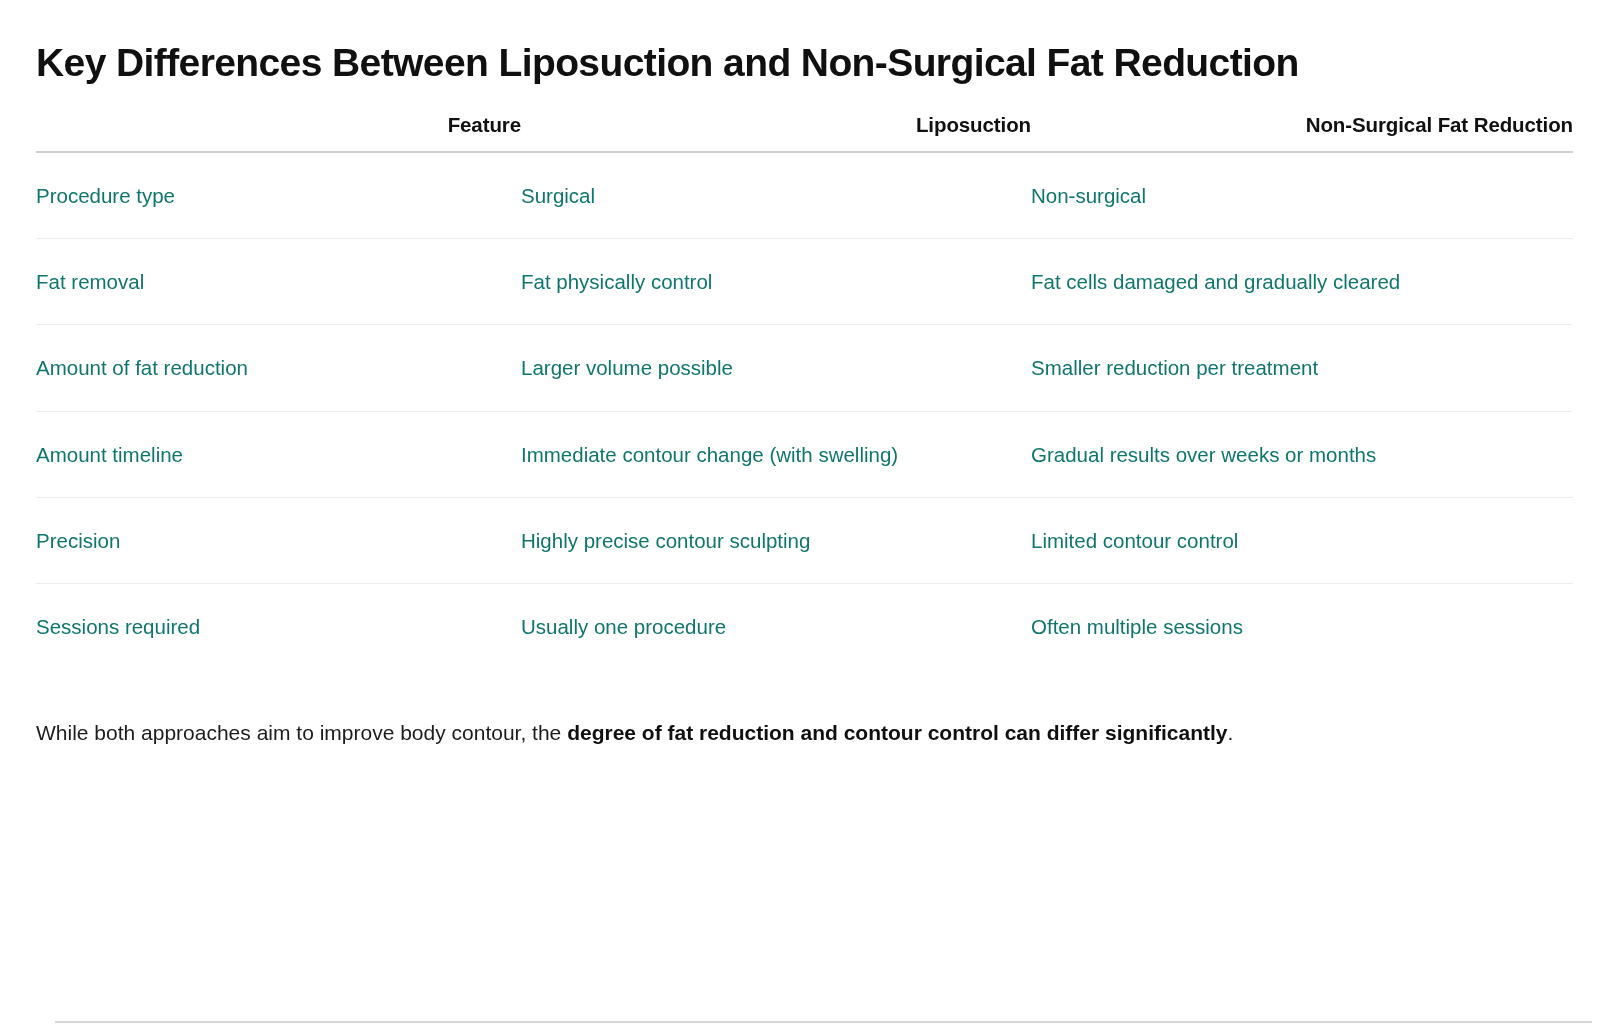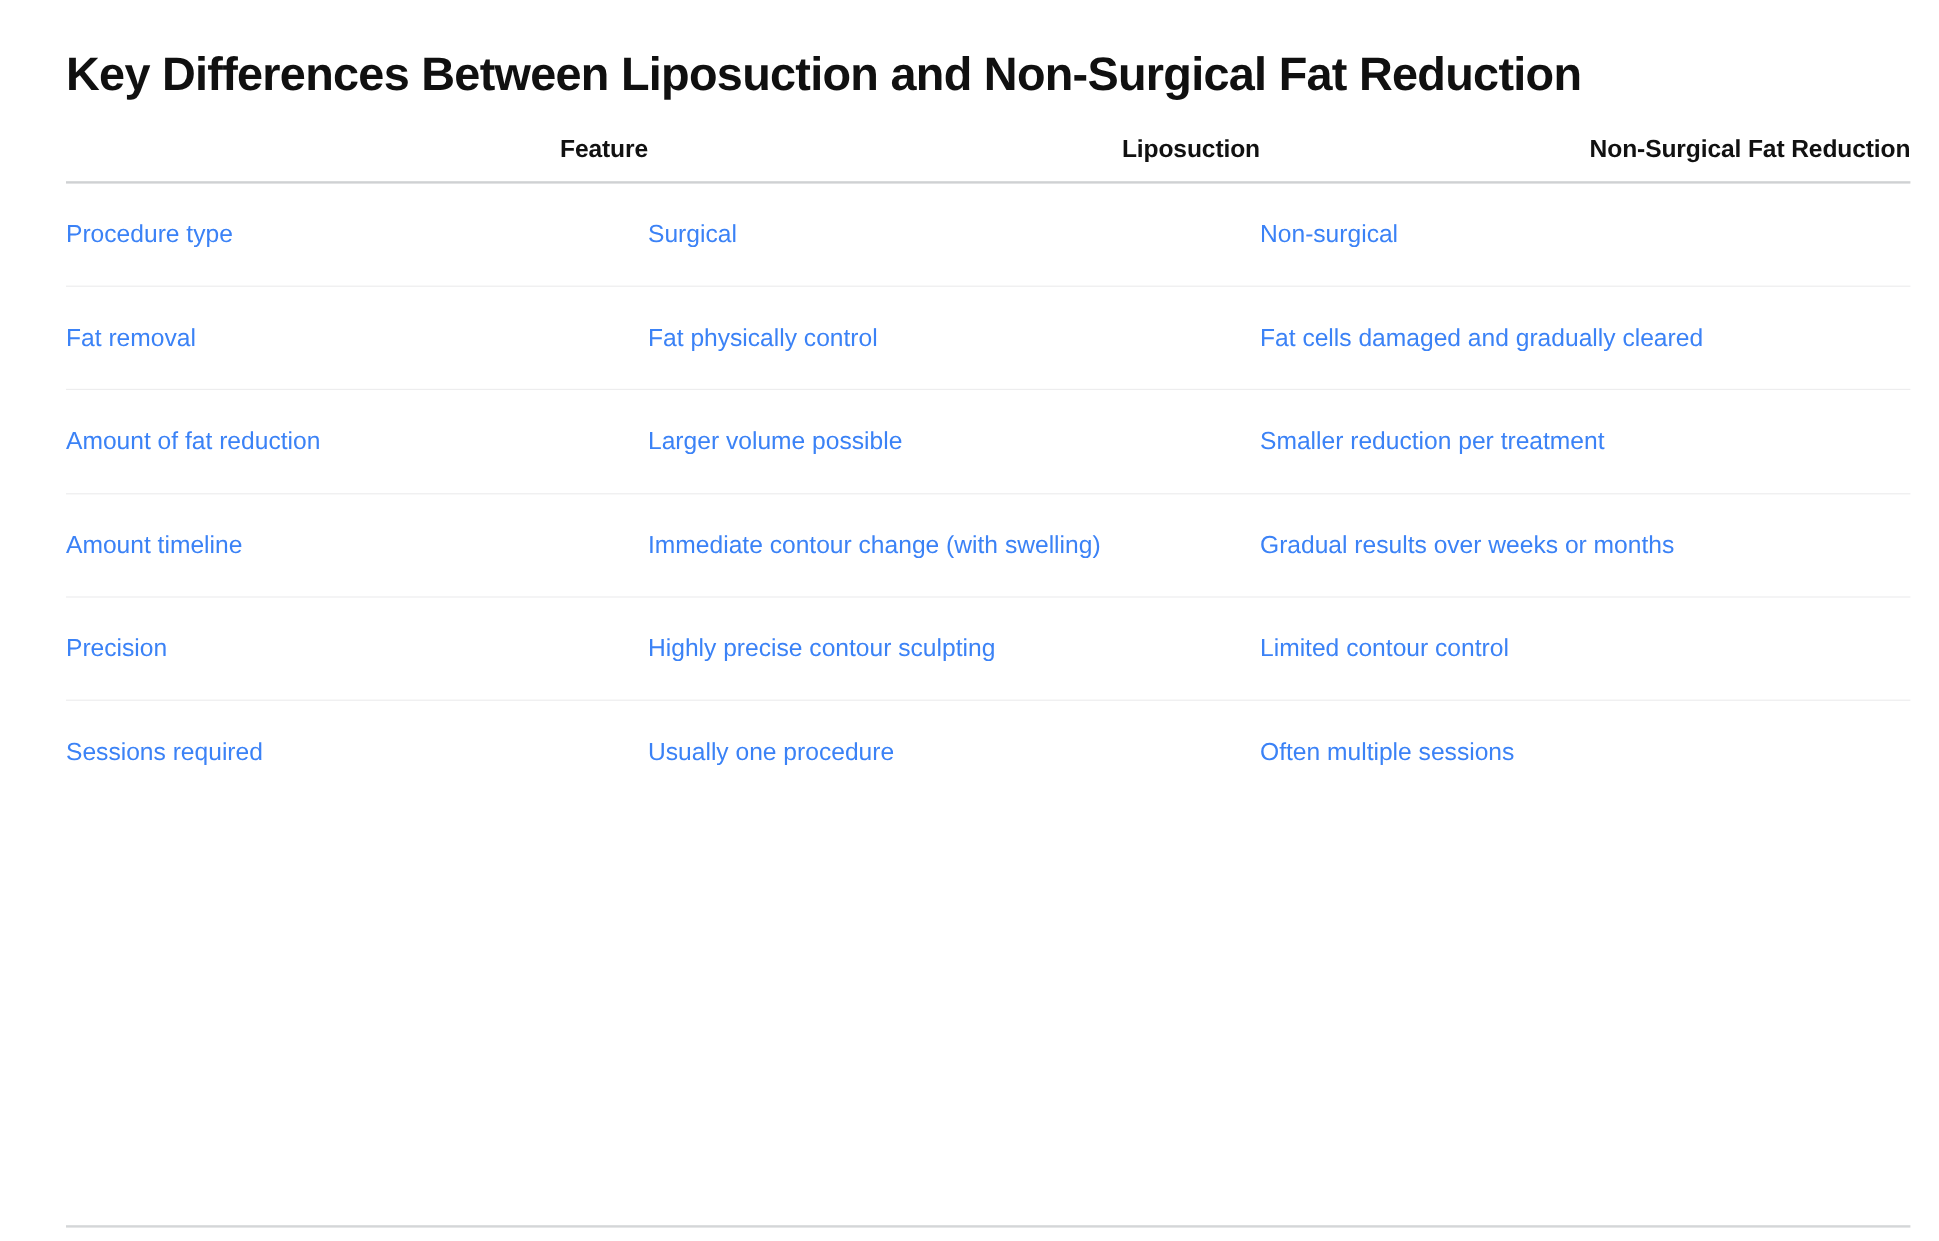--- a/index.html
+++ b/index.html
@@ -14,21 +14,21 @@
     color: #1a1a1a;
     -webkit-font-smoothing: antialiased;
     overflow: hidden;
   }
 
   .page {
     position: relative;
     width: 1587px;
     height: 1034px;
     box-sizing: border-box;
-    padding: 0 24px 0 55px;
+    padding: 0 24px 0 36px;
   }
 
   
   .doc-title {
     margin: 0;
     padding-top: 40px;
     font-size: 39px;
     font-weight: 700;
     letter-spacing: -0.6px;
     line-height: 1.18;
@@ -56,21 +56,21 @@
     vertical-align: top;
     letter-spacing: -0.1px;
     border-bottom: 2px solid #cfd1d3;
     white-space: nowrap;
   }
 
   .cmp-table tbody td {
     text-align: left;
     font-size: 20.5px;
     font-weight: 400;
-    color: #3b82f6;
+    color: #0f766e;
     line-height: 1.62;
     padding: 26px 22px 26px 0;
     vertical-align: top;
     border-bottom: 1.5px solid #ededee;
   }
   .cmp-table tbody tr:last-child td {
     border-bottom: none;
   }
   .cmp-table tbody td:last-child {
     padding-right: 0;
@@ -149,16 +149,17 @@
         <td>Limited contour control</td>
       </tr>
       <tr>
         <td>Sessions required</td>
         <td>Usually one procedure</td>
         <td>Often multiple sessions</td>
       </tr>
     </tbody>
   </table>
 
+  <p class="closing"><span>While both approaches aim to improve body contour, the </span><b>degree of fat reduction and contour control can differ significantly</b><span>.</span></p>
 
   <div class="bottom-rule"></div>
 
 </div>
 
 </body></html>

